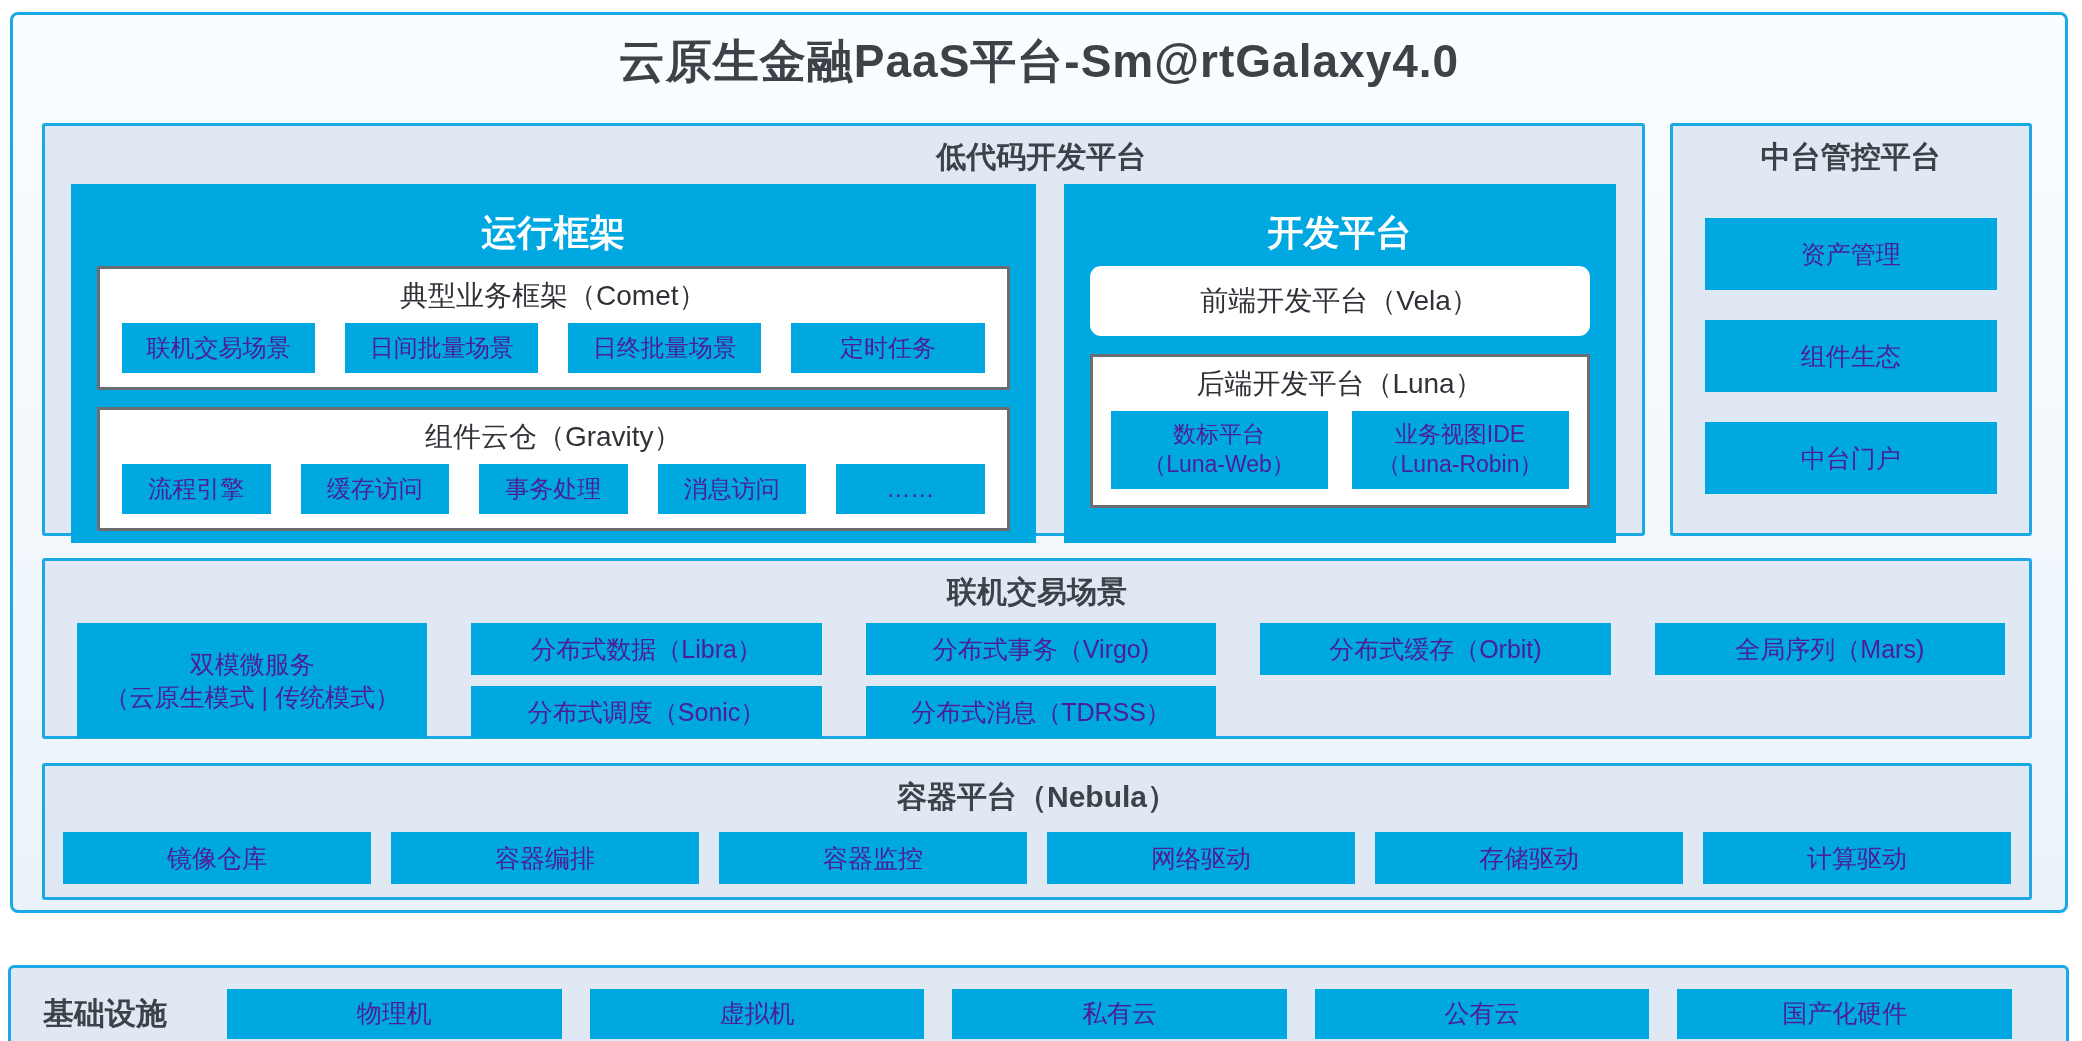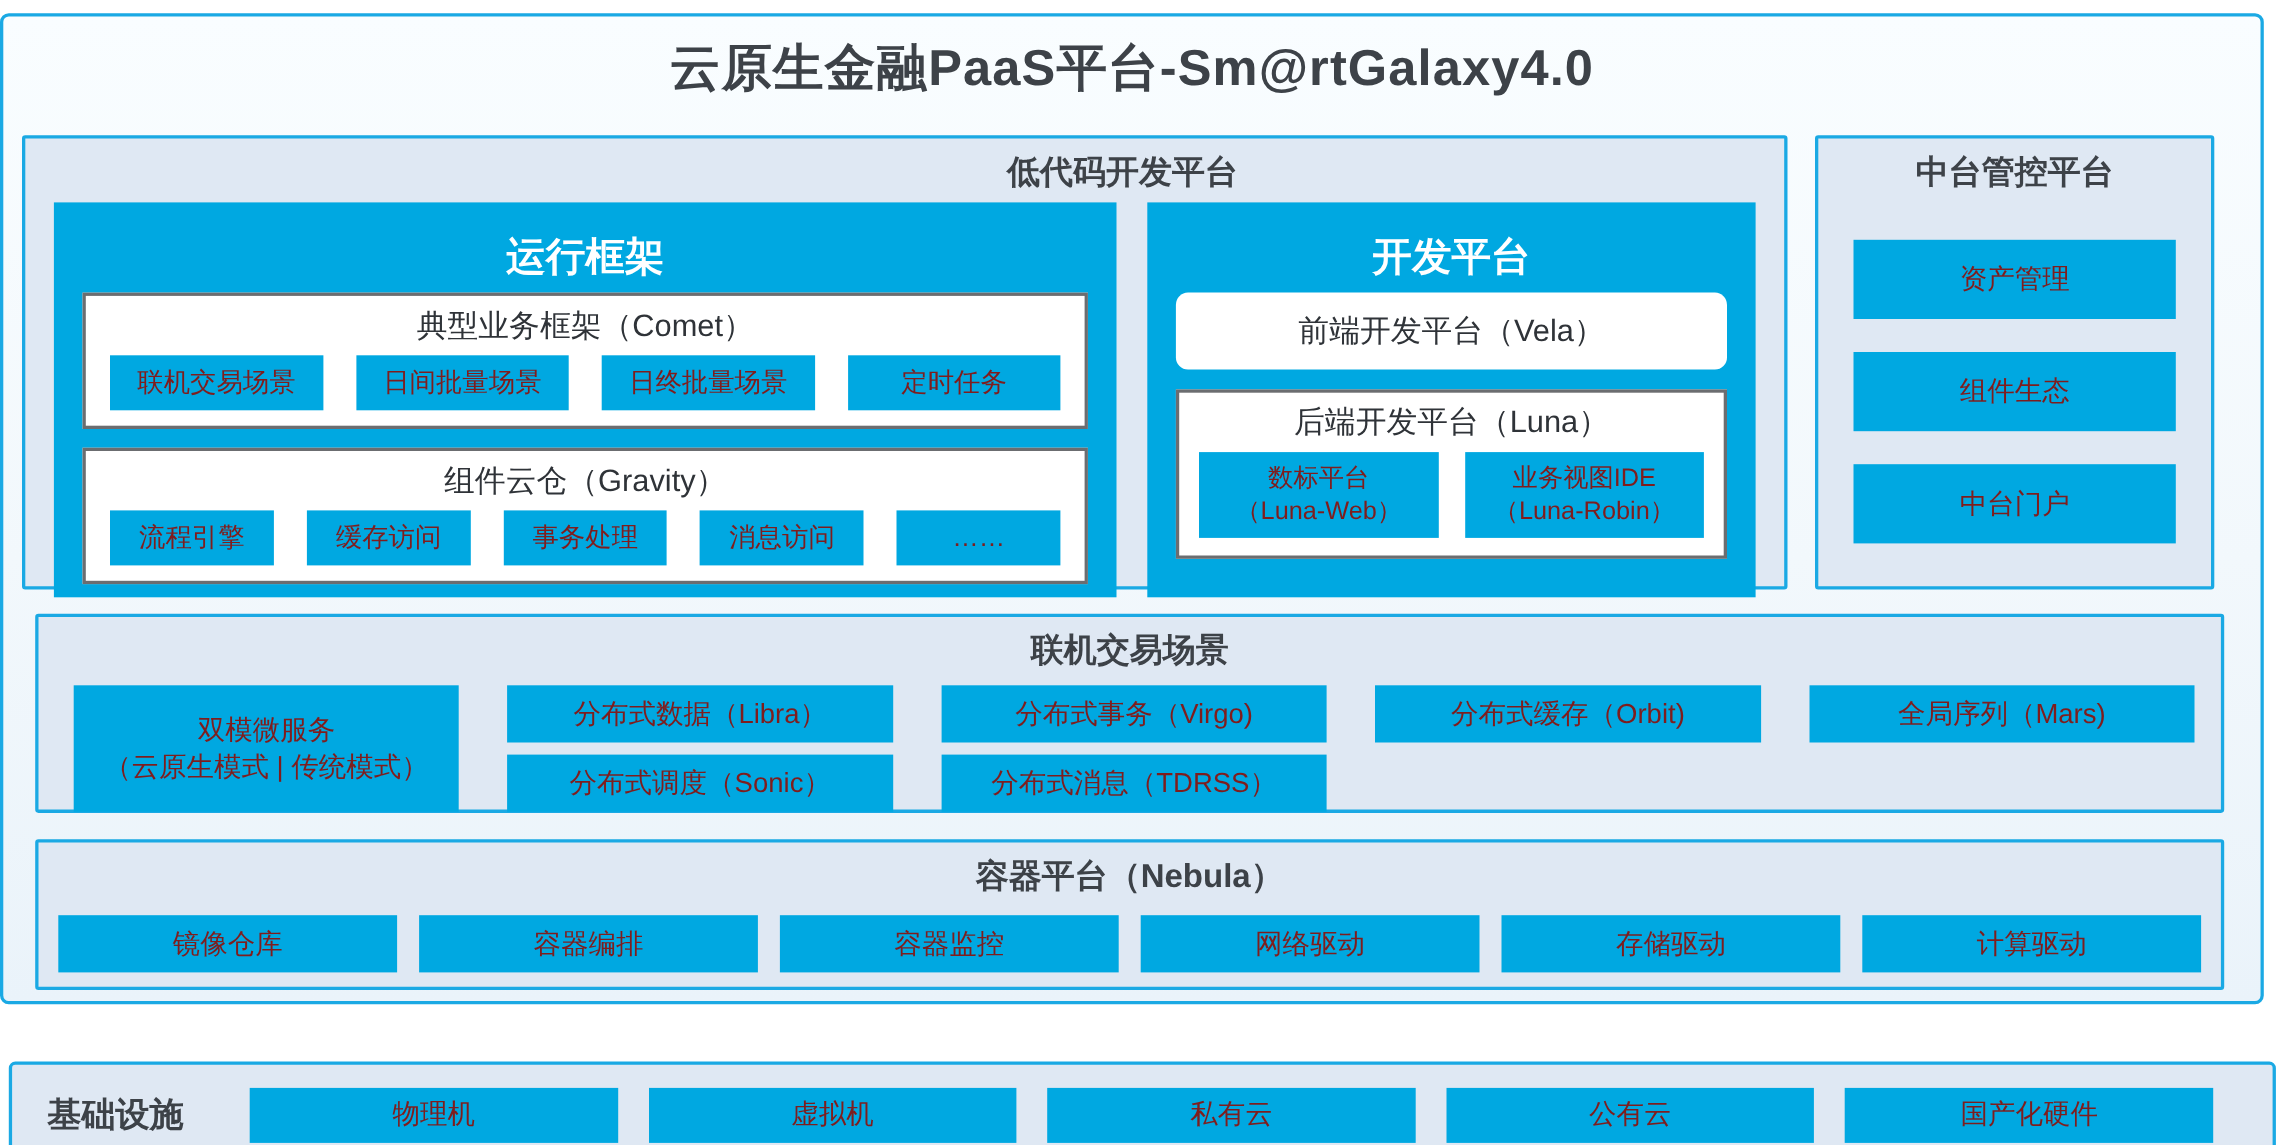--- a/index.html
+++ b/index.html
@@ -7,47 +7,47 @@
     --cyan-border:#1aa9e4;
     --panel-bg:#dfe8f3;
     --gray-border:#6b6d70;
     --text-dark:#3d4248;
   }
   *{box-sizing:border-box;margin:0;padding:0;}
   body{background:#ffffff;font-family:"Liberation Sans","DejaVu Sans",sans-serif;}
   .page{position:relative;width:2082px;height:1041px;background:#ffffff;overflow:hidden;}
 
   
-  .outer{position:absolute;left:0;top:12px;width:2058px;height:901px;
+  .outer{position:absolute;left:10px;top:12px;width:2058px;height:901px;
     border:3px solid var(--cyan-border);border-radius:8px;
     background:linear-gradient(180deg,#f9fdff 0%,#f2f8fc 55%,#eaf3fa 100%);}
   .main-title{margin-top:14px;height:64px;line-height:64px;text-align:center;
     font-size:46px;font-weight:700;color:var(--text-dark);letter-spacing:1px;}
 
   
   .panel{background:var(--panel-bg);border:3px solid var(--cyan-border);border-radius:3px;}
   .panel-header{text-align:center;font-size:30px;font-weight:700;color:var(--text-dark);
     line-height:42px;padding-top:10px;}
 
   
-  .row1{display:flex;gap:25px;margin:30px 33px 0 17px;height:413px;}
+  .row1{display:flex;gap:25px;margin:30px 33px 0 29px;height:413px;}
   .lowcode{width:1605px;display:flex;flex-direction:column;}
   .lowcode-header{padding-left:396px;} 
   .lowcode-body{flex:1;display:flex;gap:28px;padding:6px 26px 18px 26px;}
 
   .cyan-panel{background:var(--cyan);display:flex;flex-direction:column;padding:12px 26px;}
   .runtime{flex:980;}
   .dev{flex:537;}
   .cyan-header{text-align:center;color:#ffffff;font-size:36px;font-weight:700;
     line-height:50px;padding:12px 0 8px;}
 
   .white-box{background:#ffffff;border:3px solid var(--gray-border);}
   .wb-title{text-align:center;font-size:28px;font-weight:500;color:#2f3338;
     line-height:38px;padding:8px 0 8px;}
-  .btn{background:var(--cyan);color:#7f1d1d;display:flex;align-items:center;
+  .btn{background:var(--cyan);color:#4c1d95;display:flex;align-items:center;
     justify-content:center;text-align:center;font-size:24px;line-height:1.3;}
   .btn-row{display:flex;gap:30px;padding:0 22px 14px 22px;}
   .btn-row .btn{flex:1;height:50px;}
   .comet{margin-bottom:17px;}
 
   .vela-box{background:#ffffff;height:70px;margin-bottom:18px;display:flex;
     align-items:center;justify-content:center;font-size:28px;font-weight:500;color:#2f3338;border-radius:11px;}
   .luna-btns{display:flex;gap:24px;padding:0 18px 16px 18px;}
   .luna-btns .btn{flex:1;height:78px;flex-direction:column;font-size:23px;}
   .btn .sub{display:block;}

